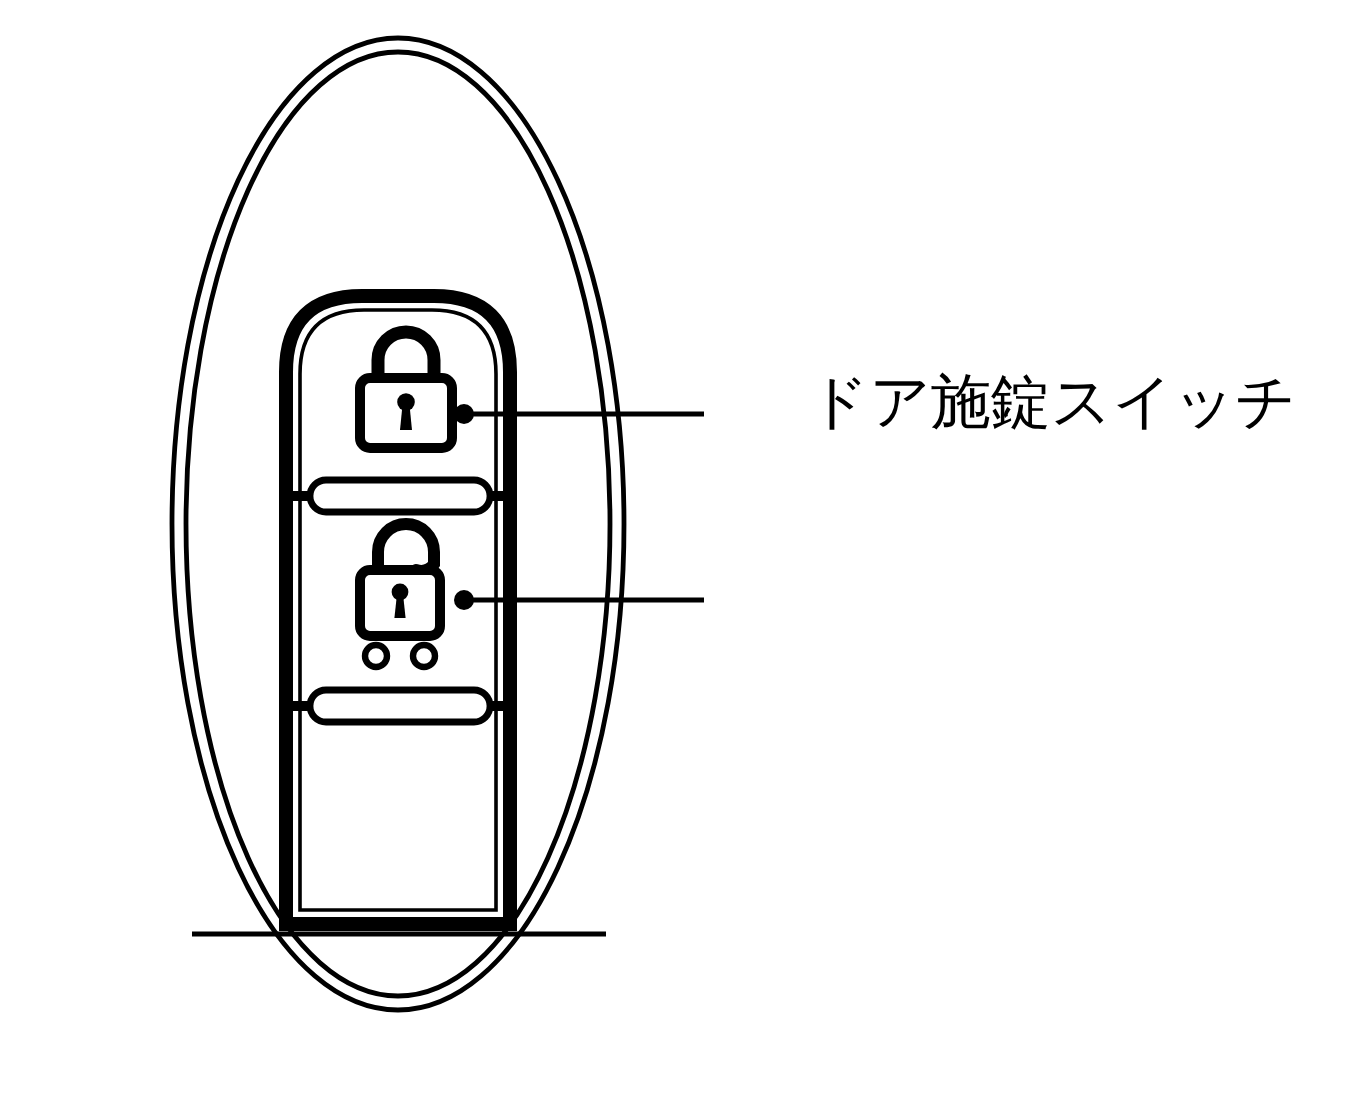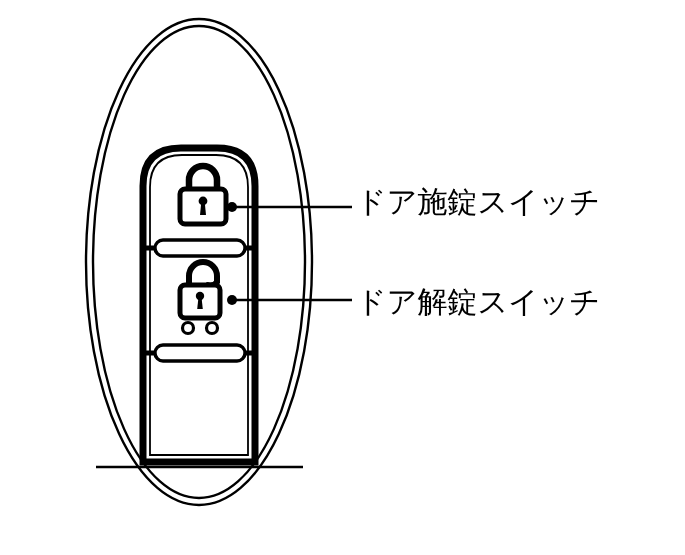--- a/index.html
+++ b/index.html
@@ -28,20 +28,21 @@
     display: block;
   }
   .label {
     position: absolute;
     font-family: "DejaVu Sans", "Liberation Sans", sans-serif;
     font-size: 30px;
     line-height: 1;
     color: #000000;
     white-space: nowrap;
     letter-spacing: 0px;
+    margin-left: 48px;
   }
   #label-lock {
     left: 356px;
     top: 187px;
   }
   #label-unlock {
     left: 356px;
     top: 287px;
   }
 </style>
@@ -131,15 +132,14 @@
       <line x1="232" y1="207" x2="352" y2="207" stroke="#000000" stroke-width="2.6"></line>
     </g>
     <g>
       <circle cx="232" cy="300" r="5" fill="#000000"></circle>
       <line x1="232" y1="300" x2="352" y2="300" stroke="#000000" stroke-width="2.6"></line>
     </g>
   </svg>
 
   <div class="label" id="label-lock">ドア施錠スイッチ</div>
 
-  <div class="label" id="label-unlock">ドア解錠スイッチ</div>
 
 </div>
 
 </body></html>

